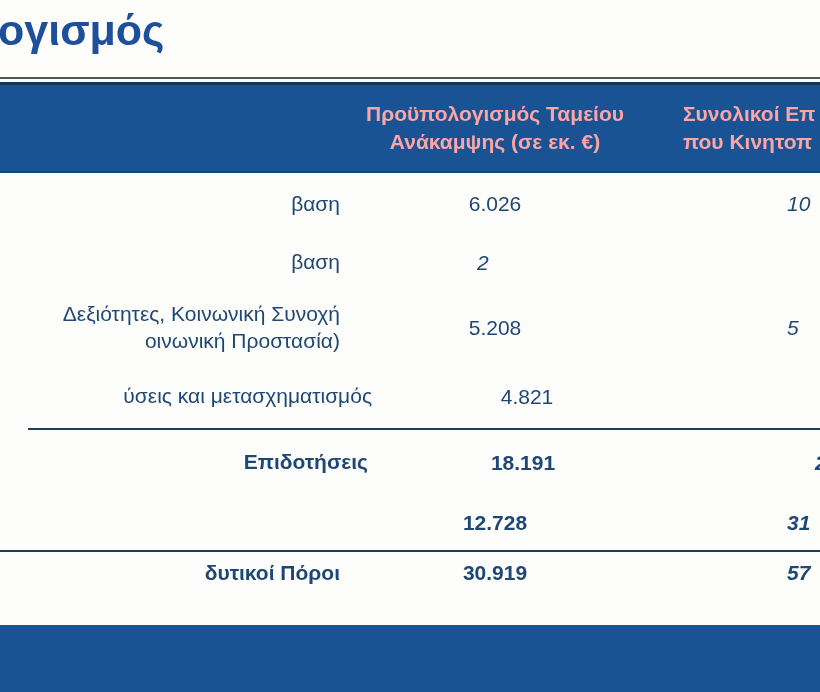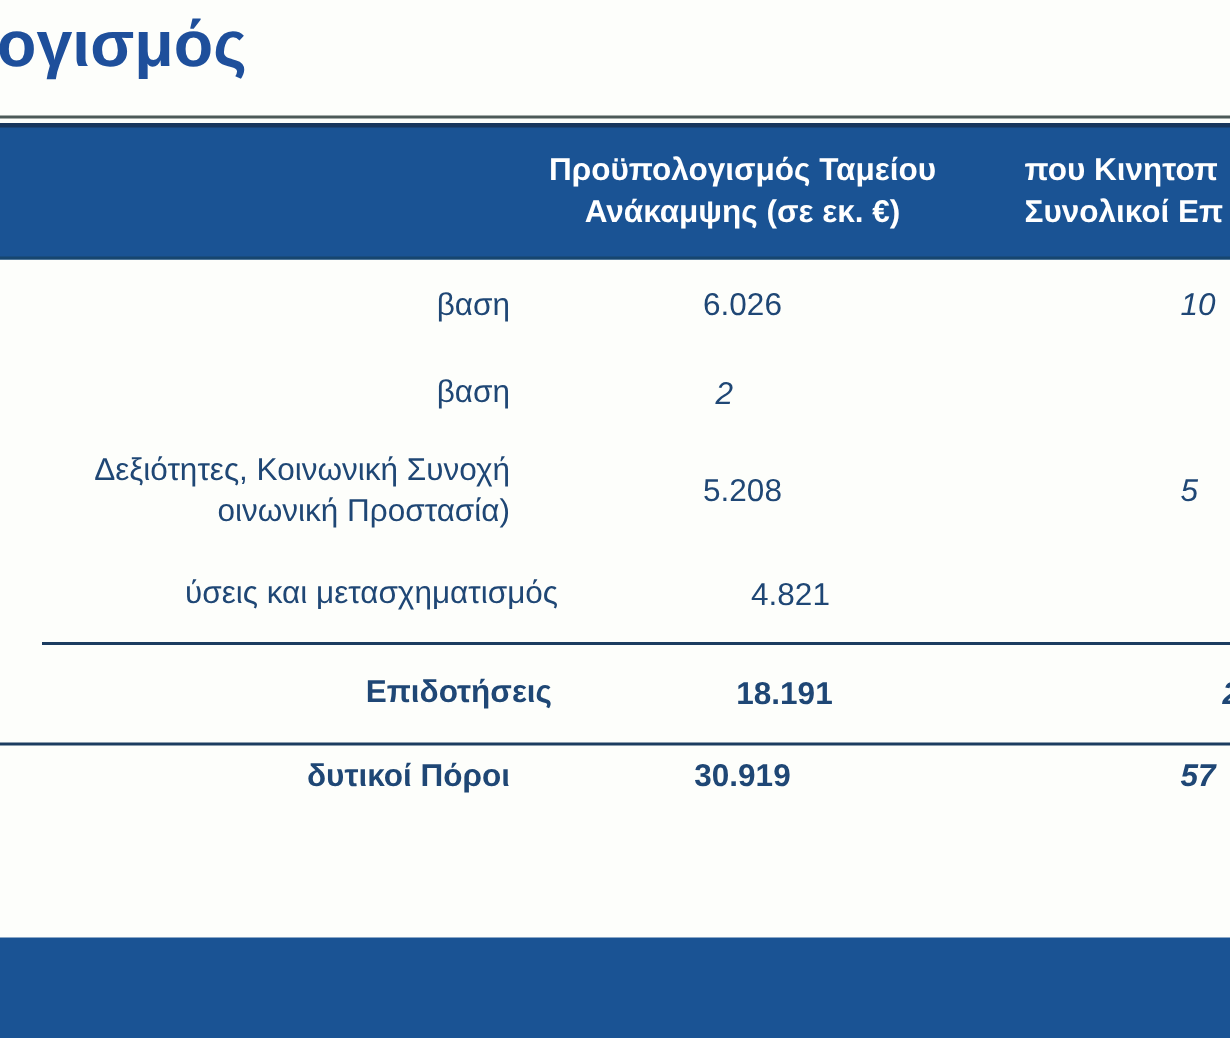--- a/index.html
+++ b/index.html
@@ -27,21 +27,21 @@
     display:grid;
     grid-template-columns:340px 310px 170px;
     align-items:center;
     box-sizing:border-box;
   }
   .thead{
     height:91px;
     background:#1A5394;
     border-top:3px solid #17365D;
     border-bottom:2px solid #17466F;
-    color:#ffffff;font-weight:bold;font-size:21px;line-height:1.35;
+    color:#fca5a5;font-weight:bold;font-size:21px;line-height:1.35;
   }
   .thead .c2{text-align:center;}
   .thead .c3{padding-left:33px;}
   .thead .c3 div{white-space:nowrap;}
   .c1{padding-left:16px;text-align:right;font-size:21px;line-height:1.25;}
   .c1 span{display:block;white-space:nowrap;}
   .c2{text-align:center;font-size:21px;}
   .c3{font-size:21px;}
   .c3 .num{display:block;padding-left:137px;white-space:nowrap;font-style:italic;}
   .r1{height:62px;}
@@ -70,22 +70,22 @@
     <div class="title-rule"></div>
   </div>
 
   <div class="grid-row thead">
     <div class="c1"></div>
     <div class="c2">
       <div>Προϋπολογισμός Ταμείου</div>
       <div>Ανάκαμψης (σε εκ. €)</div>
     </div>
     <div class="c3">
+      <div>Συνολικοί Επ</div>
       <div>που Κινητοπ</div>
-      <div>Συνολικοί Επ</div>
     </div>
   </div>
 
   <div class="grid-row r1">
     <div class="c1">
       <span>βαση</span>
     </div>
     <div class="c2">6.026</div>
     <div class="c3">
       <span class="num">10</span>
@@ -125,20 +125,29 @@
   <div class="grid-row r5 bold-row rule-above">
     <div class="c1">
       <span>Επιδοτήσεις</span>
     </div>
     <div class="c2">18.191</div>
     <div class="c3">
       <span class="num">25</span>
     </div>
   </div>
 
+  <div class="grid-row r6 bold-row">
+    <div class="c1">
+      <span></span>
+    </div>
+    <div class="c2">12.728</div>
+    <div class="c3">
+      <span class="num">31</span>
+    </div>
+  </div>
 
   <div class="grid-row r7 bold-row rule-above">
     <div class="c1">
       <span>δυτικοί Πόροι</span>
     </div>
     <div class="c2">30.919</div>
     <div class="c3">
       <span class="num">57</span>
     </div>
   </div>

